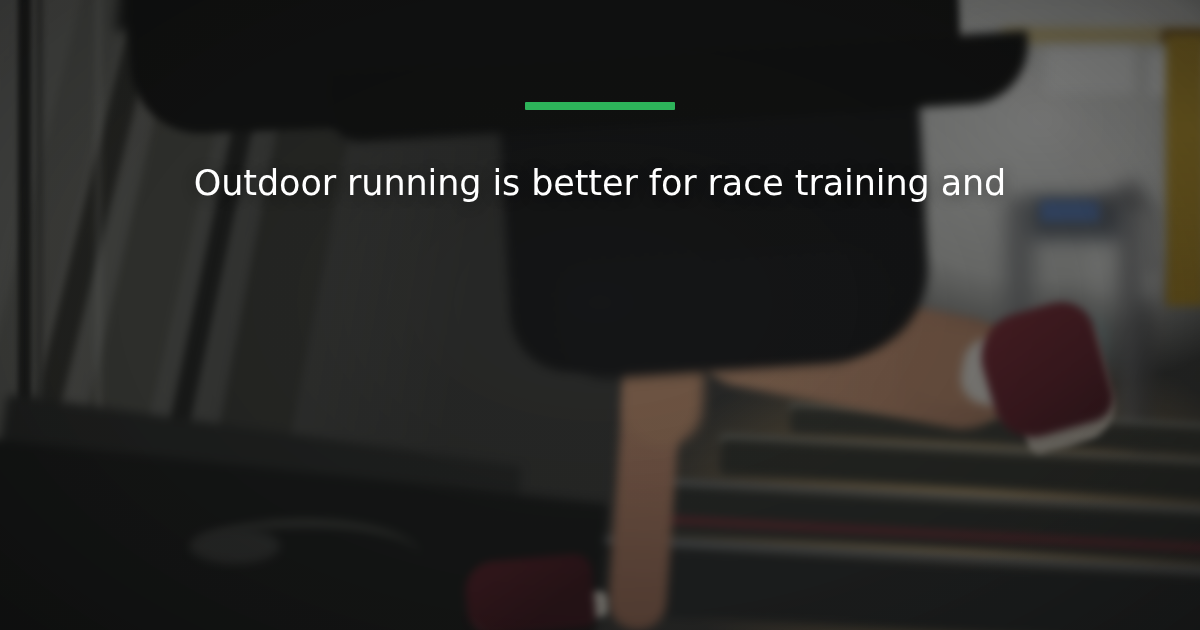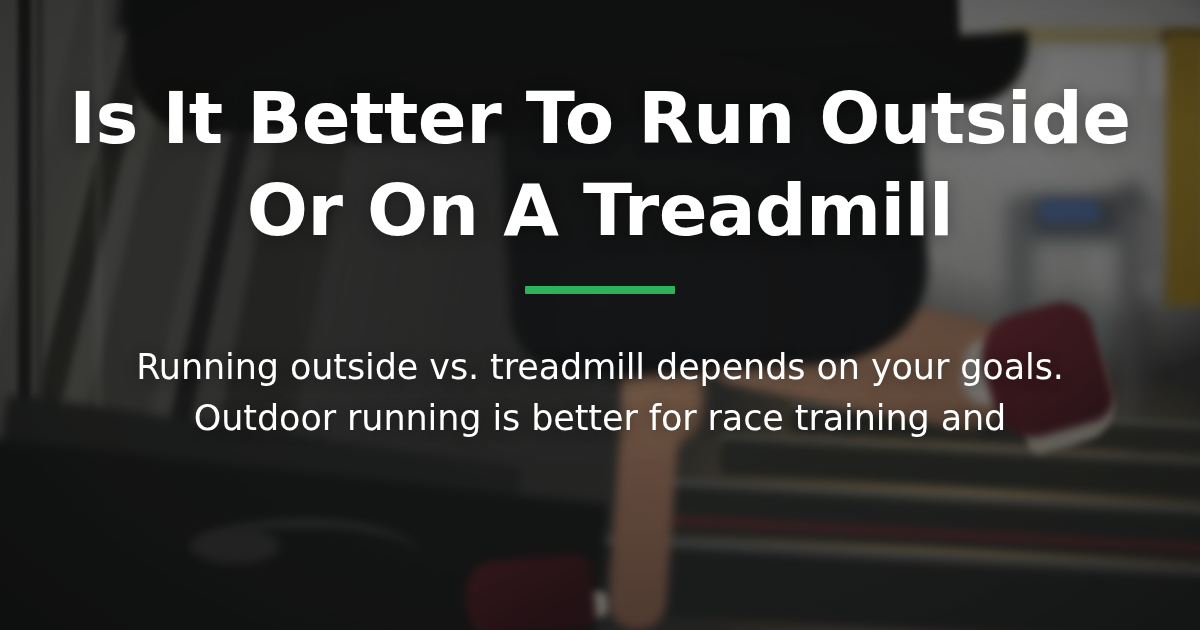--- a/index.html
+++ b/index.html
@@ -375,26 +375,21 @@
       <div class="console-bar-2"></div>
 
     </div>
 
     <div class="bg-overlay" style="background: rgba(18, 20, 20, 0.46);"></div>
     <div class="bg-vignette"></div>
   </div>
 
   <div class="content">
 
-    <h1 class="headline">
-      <span class="ln">Is It Better To Run Outside</span>
-      <span class="ln">Or On A Treadmill</span>
-    </h1>
 
     <div class="divider" style="background: rgb(45, 180, 90); width: 150px; height: 8px;"></div>
 
     <p class="subhead">
-      <span class="ln">Running outside vs. treadmill depends on your goals.</span>
       <span class="ln">Outdoor running is better for race training and</span>
     </p>
 
   </div>
 </div>
 
 </body></html>

